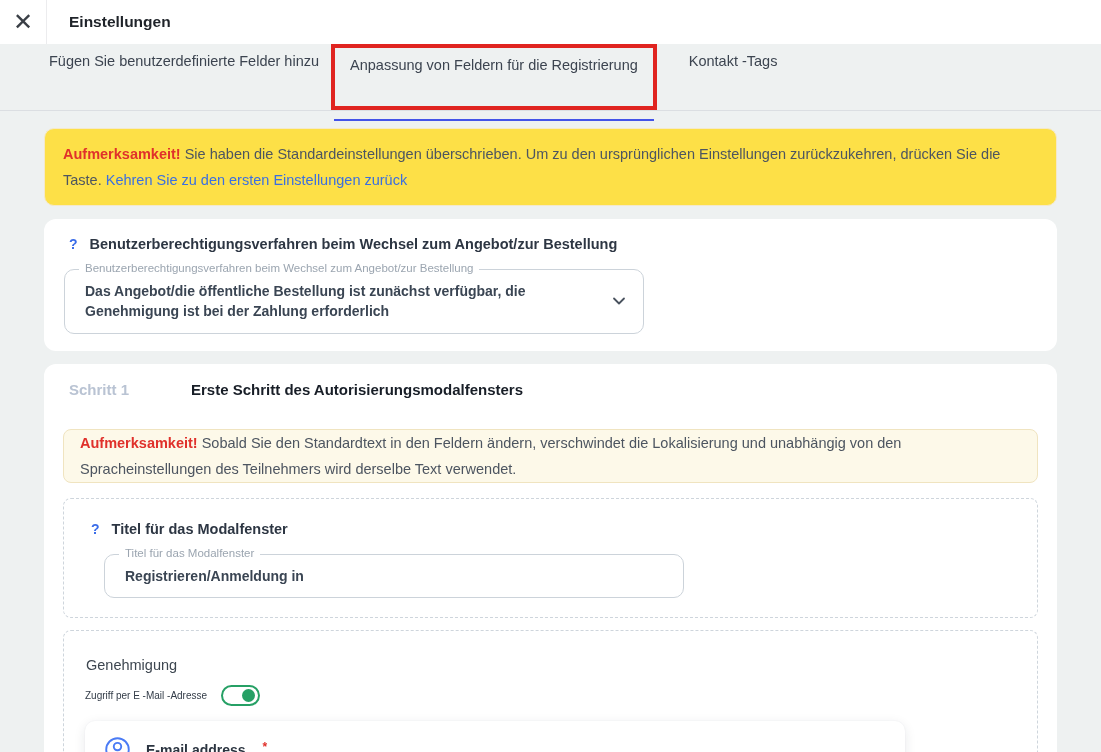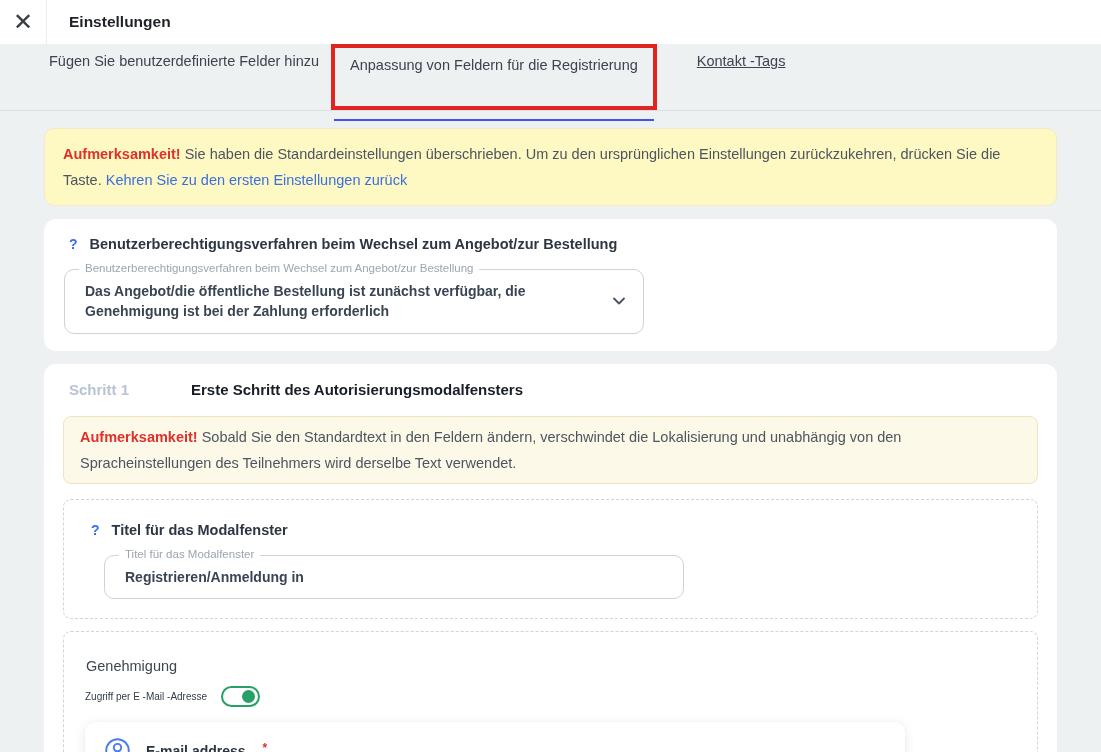--- a/index.html
+++ b/index.html
@@ -14,26 +14,26 @@
   .page-title { font-size:15.5px; font-weight:bold; color:#1f2329; margin-left:22px; }
 
   
   .tabbar { height:67px; background:#eef1f1; border-bottom:1px solid #dbdee2;
             display:flex; padding-left:49px; }
   .tab { font-size:14.5px; color:#3c4450; cursor:pointer; white-space:nowrap; padding:9px 0; position:relative; }
   .tab + .tab { margin-left:28px; }
   .tab.active { border:4px solid #e02420; padding:9px 15px; margin-left:12px; }
   .tab.active::after { content:""; position:absolute; left:-1px; right:-1px; bottom:-15px;
                        height:2px; background:#4353e8; }
-  .tab.active + .tab { margin-left:40px;text-decoration:underline; }
+  .tab.active + .tab { margin-left:32px; }
 
   
   .content { padding:17px 44px 0 44px; }
 
-  .banner { background:#fef9c3; border:1px solid #f5e9c9; border-radius:10px;
+  .banner { background:#fde047; border:1px solid #f5e9c9; border-radius:10px;
             padding:12px 18px; font-size:14.5px; line-height:1.8; color:#4d5560; }
   .attention { color:#e0312b; font-weight:bold; }
   .link { color:#3b6fe0; text-decoration:none; cursor:pointer; }
 
   .card { background:#fff; border-radius:12px; margin-top:13px; padding:17px 19px; }
 
   .heading-row { display:flex; align-items:baseline; gap:12px; padding-left:6px; }
   .help-q { color:#3a6ce8; font-weight:bold; font-size:14px; cursor:pointer; }
   .section-heading { font-size:14.5px; font-weight:bold; color:#2d3643; }
 
@@ -47,21 +47,21 @@
   .outlined input.fvalue { border:none; outline:none; width:100%; background:transparent;
                            font-family:"Liberation Sans", sans-serif; padding-right:20px; }
   .chev { position:absolute; right:16px; top:50%; transform:translateY(-50%); }
 
   
   .step-row { display:flex; align-items:baseline; gap:16px; padding-left:6px; }
   .step-label { font-size:15px; font-weight:bold; color:#b9c3d3; }
   .step-heading { font-size:15px; font-weight:bold; color:#181e27;margin-left:46px; }
 
   .warning2 { background:#fdf9e9; border:1px solid #f0e4c0; border-radius:8px;
-              padding:7px 16px; font-size:14.5px; line-height:1.8; color:#4d5560; margin-top:18px; }
+              padding:0 16px; font-size:14.5px; line-height:1.8; color:#4d5560; margin-top:31px; }
 
   .dashed { border:1px dashed #ced5dc; border-radius:8px; margin-top:15px; padding:16px 21px 19px 21px; }
 
   .approval-title { font-size:14.5px; color:#3d4650; padding-left:1px; }
   .toggle-row { display:flex; align-items:center; gap:14px; margin-top:12px; }
   .toggle-label { font-size:10px; color:#333c48; }
   .toggle { width:39px; height:21px; border:2px solid #26a065; border-radius:11px;
             background:#fff; position:relative; cursor:pointer; flex:none; }
   .toggle .knob { position:absolute; width:13px; height:13px; border-radius:50%;
                   background:#26a065; top:2px; }

